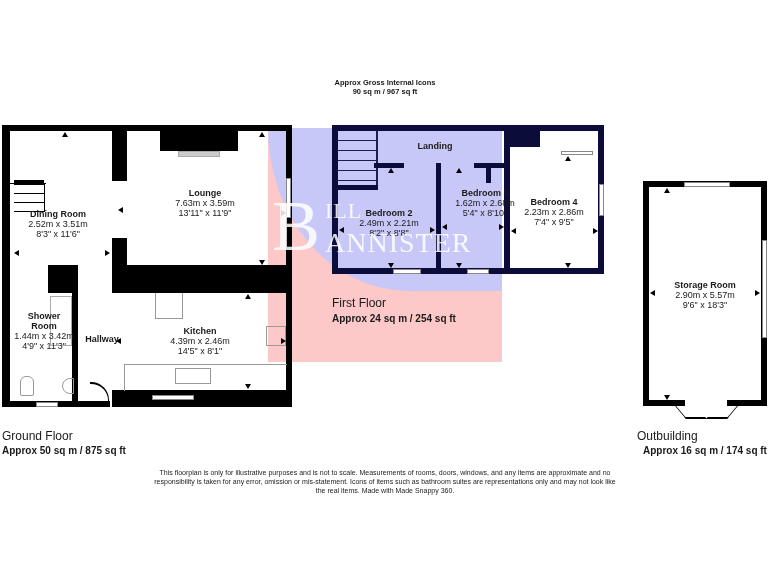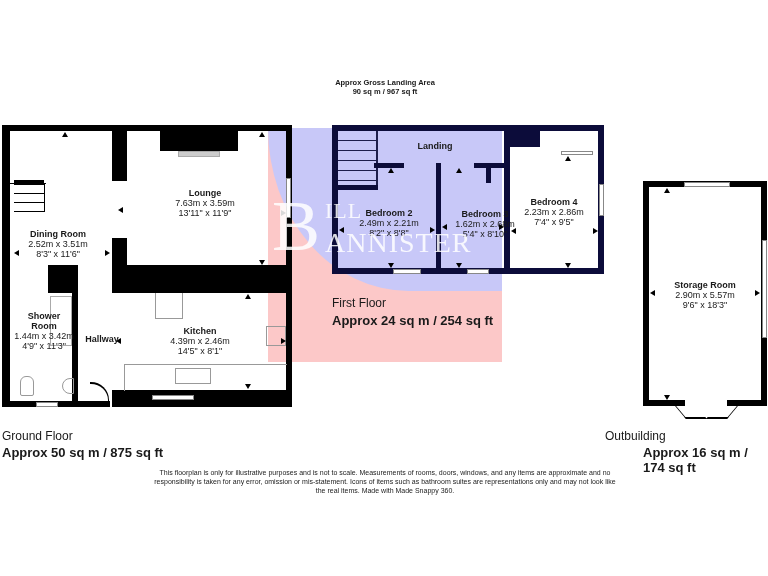--- a/index.html
+++ b/index.html
@@ -4,35 +4,35 @@
 <style>
   html,body{margin:0;padding:0;background:#fff;}
   body{width:768px;height:576px;position:relative;overflow:hidden;font-family:"Liberation Sans",sans-serif;color:#1a1a1a;}
   .abs{position:absolute;}
   .wall{position:absolute;background:#000;}
   .wall2{position:absolute;background:#0c0c3a;}
   .lbl{position:absolute;text-align:center;font-size:9px;line-height:10px;white-space:nowrap;}
   .lbl .n{font-weight:bold;font-size:9px;display:block;}
   .lbl .d{display:block;font-size:9px;}
   .title-big{position:absolute;font-size:12px;}
-  .title-sub{position:absolute;font-size:13px;font-weight:bold;}
+  .title-sub{position:absolute;font-size:10px;font-weight:bold;}
   .arr{position:absolute;width:0;height:0;}
   .up{border-left:3px solid transparent;border-right:3px solid transparent;border-bottom:5px solid #000;}
   .down{border-left:3px solid transparent;border-right:3px solid transparent;border-top:5px solid #000;}
   .left{border-top:3px solid transparent;border-bottom:3px solid transparent;border-right:5px solid #000;}
   .right{border-top:3px solid transparent;border-bottom:3px solid transparent;border-left:5px solid #000;}
   .win{position:absolute;background:#fff;border:1px solid #888;}
   .disclaimer{position:absolute;left:150px;top:468px;width:470px;font-size:7px;line-height:9px;text-align:center;color:#222;}
   .wm{position:absolute;font-family:"Liberation Serif",serif;color:rgba(255,255,255,0.85);letter-spacing:1px;}
 </style>
 </head>
 <body>
 
 <div class="abs" style="left:300px;top:78px;width:170px;text-align:center;font-size:7.5px;font-weight:bold;line-height:9px;">
-  <span style="display:block">Approx Gross Landing Area</span>
+  <span style="display:block">Approx Gross Internal Icons</span>
   <span style="display:block">90 sq m / 967 sq ft</span>
 </div>
 
 <div class="abs" style="left:268px;top:128px;width:234px;height:234px;background:#fcc8c8;"></div>
 <div class="abs" style="left:268px;top:128px;width:234px;height:163px;background:#c8c8f8;border-bottom-left-radius:60% 100%;"></div>
 
 <div>
 
   <div class="wall" style="left:2px;top:125px;width:290px;height:6px;"></div>
   <div class="wall" style="left:2px;top:125px;width:8px;height:282px;"></div>
@@ -64,21 +64,21 @@
   <div class="abs" style="left:155px;top:293px;width:26px;height:25px;border:1px solid #999;border-top:none;"></div>
   <div class="abs" style="left:175px;top:368px;width:34px;height:14px;border:1px solid #999;"></div>
   <div class="abs" style="left:266px;top:326px;width:18px;height:18px;border:1px solid #999;"></div>
 
   <div class="abs" style="left:50px;top:296px;width:20px;height:48px;border:1px solid #aaa;"></div>
   <div class="abs" style="left:20px;top:376px;width:12px;height:18px;border:1px solid #999;border-radius:6px 6px 2px 2px;"></div>
   <div class="abs" style="left:62px;top:378px;width:10px;height:14px;border:1px solid #999;border-radius:8px 0 0 8px;"></div>
 
   <div class="abs" style="left:90px;top:382px;width:18px;height:18px;border-top:2px solid #000;border-right:1px solid #000;border-top-right-radius:18px;"></div>
 
-  <div class="lbl" style="left:18px;top:209px;width:80px;margin-top:20px;">
+  <div class="lbl" style="left:18px;top:209px;width:80px;">
     <span class="n">Dining Room</span>
     <span class="d">2.52m x 3.51m</span>
     <span class="d">8'3" x 11'6"</span>
   </div>
   <div class="lbl" style="left:160px;top:188px;width:90px;">
     <span class="n">Lounge</span>
     <span class="d">7.63m x 3.59m</span>
     <span class="d">13'11" x 11'9"</span>
   </div>
   <div class="lbl" style="left:12px;top:311px;width:64px;white-space:normal;">
@@ -132,21 +132,21 @@
   <div class="win" style="left:561px;top:151px;width:30px;height:2px;"></div>
 
   <div class="lbl" style="left:405px;top:141px;width:60px;">
     <span class="n">Landing</span>
   </div>
   <div class="lbl" style="left:346px;top:208px;width:86px;">
     <span class="n">Bedroom 2</span>
     <span class="d">2.49m x 2.21m</span>
     <span class="d">8'2" x 8'8"</span>
   </div>
-  <div class="lbl" style="left:442px;top:209px;width:86px;">
+  <div class="lbl" style="left:442px;top:188px;width:86px;">
     <span class="n">Bedroom 3</span>
     <span class="d">1.62m x 2.68m</span>
     <span class="d">5'4" x 8'10"</span>
   </div>
   <div class="lbl" style="left:512px;top:197px;width:84px;">
     <span class="n">Bedroom 4</span>
     <span class="d">2.23m x 2.86m</span>
     <span class="d">7'4" x 9'5"</span>
   </div>
 
@@ -186,17 +186,17 @@
   <div class="lbl" style="left:660px;top:280px;width:90px;">
     <span class="n">Storage Room</span>
     <span class="d">2.90m x 5.57m</span>
     <span class="d">9'6" x 18'3"</span>
   </div>
   <div class="arr up" style="left:664px;top:188px;"></div>
   <div class="arr down" style="left:664px;top:395px;"></div>
   <div class="arr left" style="left:650px;top:290px;"></div>
   <div class="arr right" style="left:755px;top:290px;"></div>
 
-  <div class="title-big" style="left:605px;top:429px;">Outbuilding</div>
+  <div class="title-big" style="left:637px;top:429px;">Outbuilding</div>
   <div class="title-sub" style="left:643px;top:445px;">Approx 16 sq m / 174 sq ft</div>
 </div>
 
 <div class="disclaimer">This floorplan is only for illustrative purposes and is not to scale. Measurements of rooms, doors, windows, and any items are approximate and no responsibility is taken for any error, omission or mis-statement. Icons of items such as bathroom suites are representations only and may not look like the real items. Made with Made Snappy 360.</div>
 
 </body></html>

